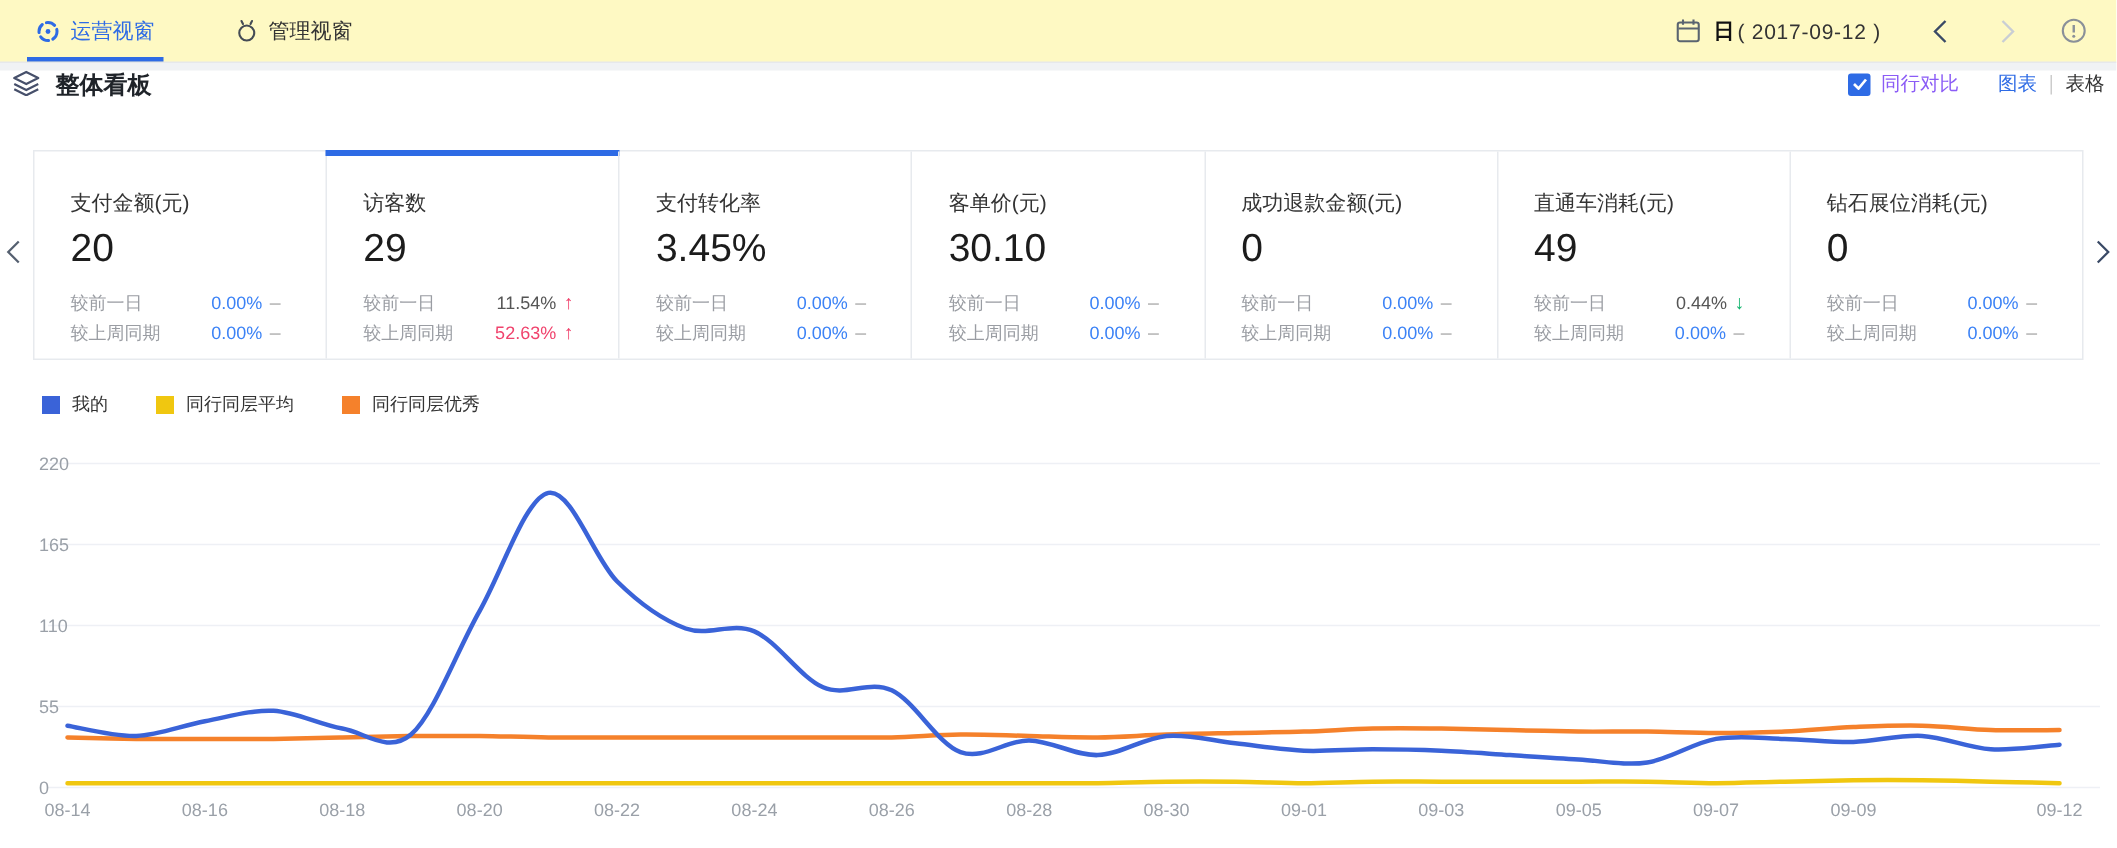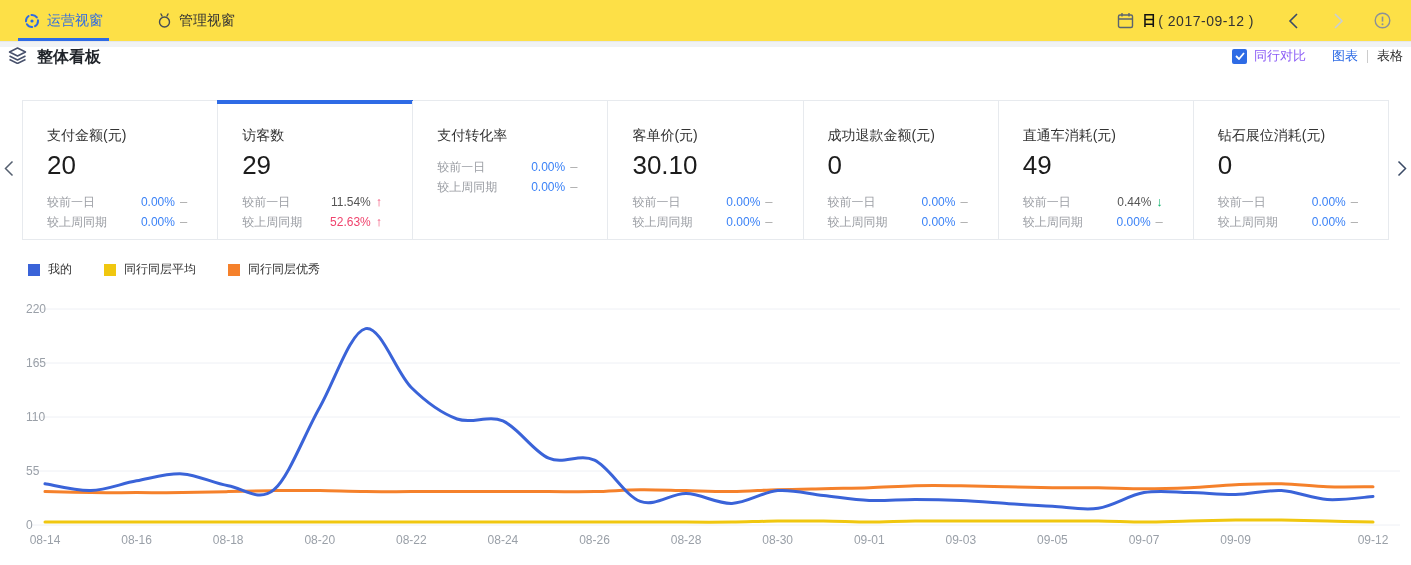--- a/index.html
+++ b/index.html
@@ -1,21 +1,21 @@
 <!DOCTYPE html>
 <html><head>
 <meta charset="utf-8">
 <style>
   * { margin:0; padding:0; box-sizing:border-box; }
   html,body { width:1411px; height:565px; overflow:hidden; background:#fff;
     font-family:"Liberation Sans","DejaVu Sans",sans-serif; color:#333; }
 
   
   .nav { height:42px; display:flex; align-items:center; padding:0 20px;
-    border-bottom:1px solid #e6e8eb; position:relative; background:#fde047; }
+    border-bottom:1px solid #e6e8eb; position:relative; background:#fef9c3; }
   .tab { display:flex; align-items:center; gap:7px; font-size:14px; color:#333;
     height:100%; position:relative; cursor:pointer; margin-right:46px; padding:0 4px; }
   .tab.active { color:#2e6be5; }
   .tab.active::after { content:""; position:absolute; left:-2px; right:-2px; bottom:0;
     height:3px; background:#2e6be5; }
   .nav-right { margin-left:auto; display:flex; align-items:center; font-size:14px; }
   .nav-right .cal { margin-right:8px; }
   .day-label { font-weight:bold; color:#111; }
   .date-value { color:#333; margin-left:2px; letter-spacing:.5px; }
   .chev { margin-left:34px; cursor:pointer; display:flex; align-items:center; }
@@ -179,20 +179,21 @@
       <span>较上周同期</span>
       <span class="c-val-group">
         <span class="v">52.63%</span>
         <span class="arr up">↑</span>
       </span>
           </div>
         </div>
       </div>
       <div class="card">
         <div class="c-title">支付转化率</div>
+    <div class="c-value">3.45%</div>
     <div class="c-rows">
           <div class="c-row">
       <span>较前一日</span>
       <span class="c-val-group">
         <span class="v">0.00%</span>
         <span class="arr flat">–</span>
       </span>
           </div>
           <div class="c-row">
       <span>较上周同期</span>

